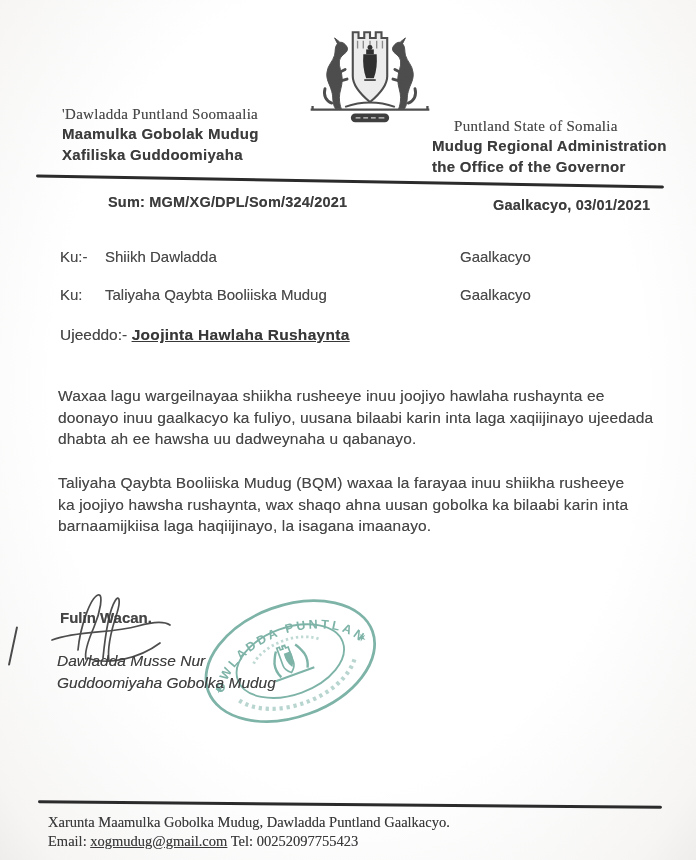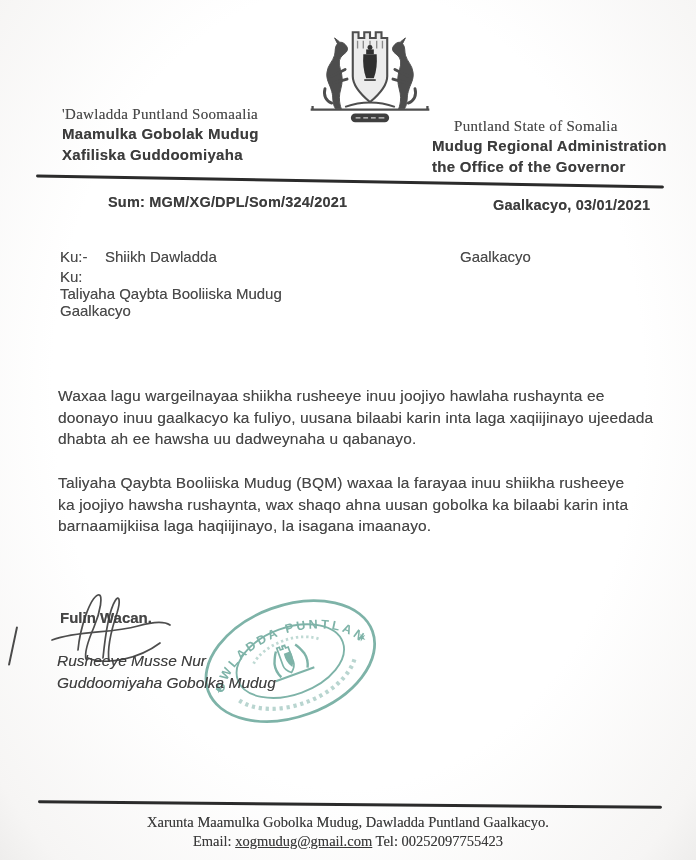--- a/index.html
+++ b/index.html
@@ -16,21 +16,21 @@
   .hdr-line1{font-size:15px;color:#4a4a4a;letter-spacing:.3px;}
   .hdr-bold{font-size:15px;font-weight:bold;color:#3c3c3c;letter-spacing:.3px;line-height:21px;}
   .rule{background:#2b2b2b;height:3px;border-radius:2px;}
   .ref{font-weight:bold;font-size:14.5px;color:#3c3c3c;letter-spacing:.2px;margin-left:48px;}
   .kucol{font-size:15px;color:#4a4a4a;}
   .subject-label{font-size:15.5px;color:#474747;}
   .subject-title{font-size:15.5px;font-weight:bold;color:#383838;text-decoration:underline;letter-spacing:.3px;}
   .para{font-size:15.5px;line-height:21.5px;color:#474747;letter-spacing:.15px;}
   .sig-close{font-size:15px;color:#454545;}
   .sig-name{font-style:italic;font-size:15.5px;color:#3f3f3f;line-height:22px;}
-  .footer-text{font-size:14.5px;color:#3a3a3a;text-align:center;line-height:19px;}
+  .footer-text{font-size:14.5px;color:#3a3a3a;line-height:19px;}
   .footer-text a{color:#3a3a3a;}
   .stamp-wrap{opacity:.8;transform:rotate(-20deg);}
 </style>
 </head>
 <body>
 
 <div class="page">
 
   <div class="abs scan" style="left:62px;top:106px;">
     <div class="serif hdr-line1">'Dawladda Puntland Soomaalia</div>
@@ -81,53 +81,57 @@
     <div class="hdr-bold">Mudug Regional Administration</div>
     <div class="hdr-bold">the Office of the Governor</div>
   </div>
 
   <div class="abs rule" style="left:36px;top:180px;width:628px;transform:rotate(1deg);"></div>
 
   <div class="abs scan ref" style="left:60px;top:194px;">Sum: MGM/XG/DPL/Som/324/2021</div>
   <div class="abs scan ref" style="left:445px;top:197px;">Gaalkacyo, 03/01/2021</div>
 
   <div class="abs scan" style="left:60px;top:248px;width:560px;">
-    <div style="display:flex;margin-bottom:3px;">
+    <div style="display:flex;margin-bottom:21px;">
       <span class="kucol" style="width:45px;">Ku:-</span>
       <span class="kucol" style="width:355px;">Shiikh Dawladda</span>
       <span class="kucol">Gaalkacyo</span>
     </div>
-    <div style="display:flex;flex-direction:column;">
+    <div style="display:flex;">
       <span class="kucol" style="width:45px;">Ku:</span>
       <span class="kucol" style="width:355px;">Taliyaha Qaybta Booliiska Mudug</span>
       <span class="kucol">Gaalkacyo</span>
     </div>
   </div>
 
+  <div class="abs scan" style="left:60px;top:326px;">
+    <span class="subject-label">Ujeeddo:-</span>
+    <span class="subject-title">Joojinta Hawlaha Rushaynta</span>
+  </div>
 
   <div class="abs scan para" style="left:58px;top:385px;width:606px;">Waxaa lagu wargeilnayaa shiikha rusheeye inuu joojiyo hawlaha rushaynta ee doonayo inuu gaalkacyo ka fuliyo, uusana bilaabi karin inta laga xaqiijinayo ujeedada dhabta ah ee hawsha uu dadweynaha u qabanayo.</div>
   <div class="abs scan para" style="left:58px;top:472px;width:586px;">Taliyaha Qaybta Booliiska Mudug (BQM) waxaa la farayaa inuu shiikha rusheeye ka joojiyo hawsha rushaynta, wax shaqo ahna uusan gobolka ka bilaabi karin inta barnaamijkiisa laga haqiijinayo, la isagana imaanayo.</div>
 
   <div class="abs scan sig-close" style="left:60px;top:609px;z-index:3;font-weight:bold;">Fulin Wacan.</div>
 
   <div class="abs" style="left:48px;top:586px;z-index:3;">
     <svg width="150" height="84" viewBox="0 0 150 84">
       <g fill="none" stroke="#3a3a3a" stroke-width="1.7" stroke-linecap="round" opacity=".9">
         <path d="M30,64 C32,42 42,12 50,9 C56,7 52,27 46,41 C40,55 36,66 38,73"></path>
         <path d="M55,72 C57,52 61,25 67,15 C71,8 73,14 69,27 C63,45 59,62 61,75"></path>
         <path d="M4,54 C32,44 62,48 90,40 C104,36 116,35 122,39"></path>
         <path d="M40,72 C60,80 92,72 112,57"></path>
       </g>
     </svg>
   </div>
 
   <div class="abs" style="left:12px;top:626px;width:2px;height:40px;background:#4a4a4a;transform:rotate(12deg);border-radius:2px;"></div>
 
   <div class="abs scan" style="left:57px;top:650px;z-index:3;">
-    <div class="sig-name">Rusheeye Musse Nur</div>
+    <div class="sig-name">Dawladda Musse Nur</div>
     <div class="sig-name">Guddoomiyaha Gobolka Mudug</div>
   </div>
 
   <div class="abs stamp-wrap" style="left:198px;top:598px;z-index:2;">
     <svg width="186" height="126" viewBox="0 0 200 134">
       <defs>
         <path id="stampTopArc" d="M20,78 A82,52 0 0 1 180,78"></path>
         <path id="stampBotArc" d="M34,88 A72,44 0 0 0 166,88"></path>
         <path id="stampInnerArc" d="M58,60 A46,28 0 0 1 142,60"></path>
       </defs>

